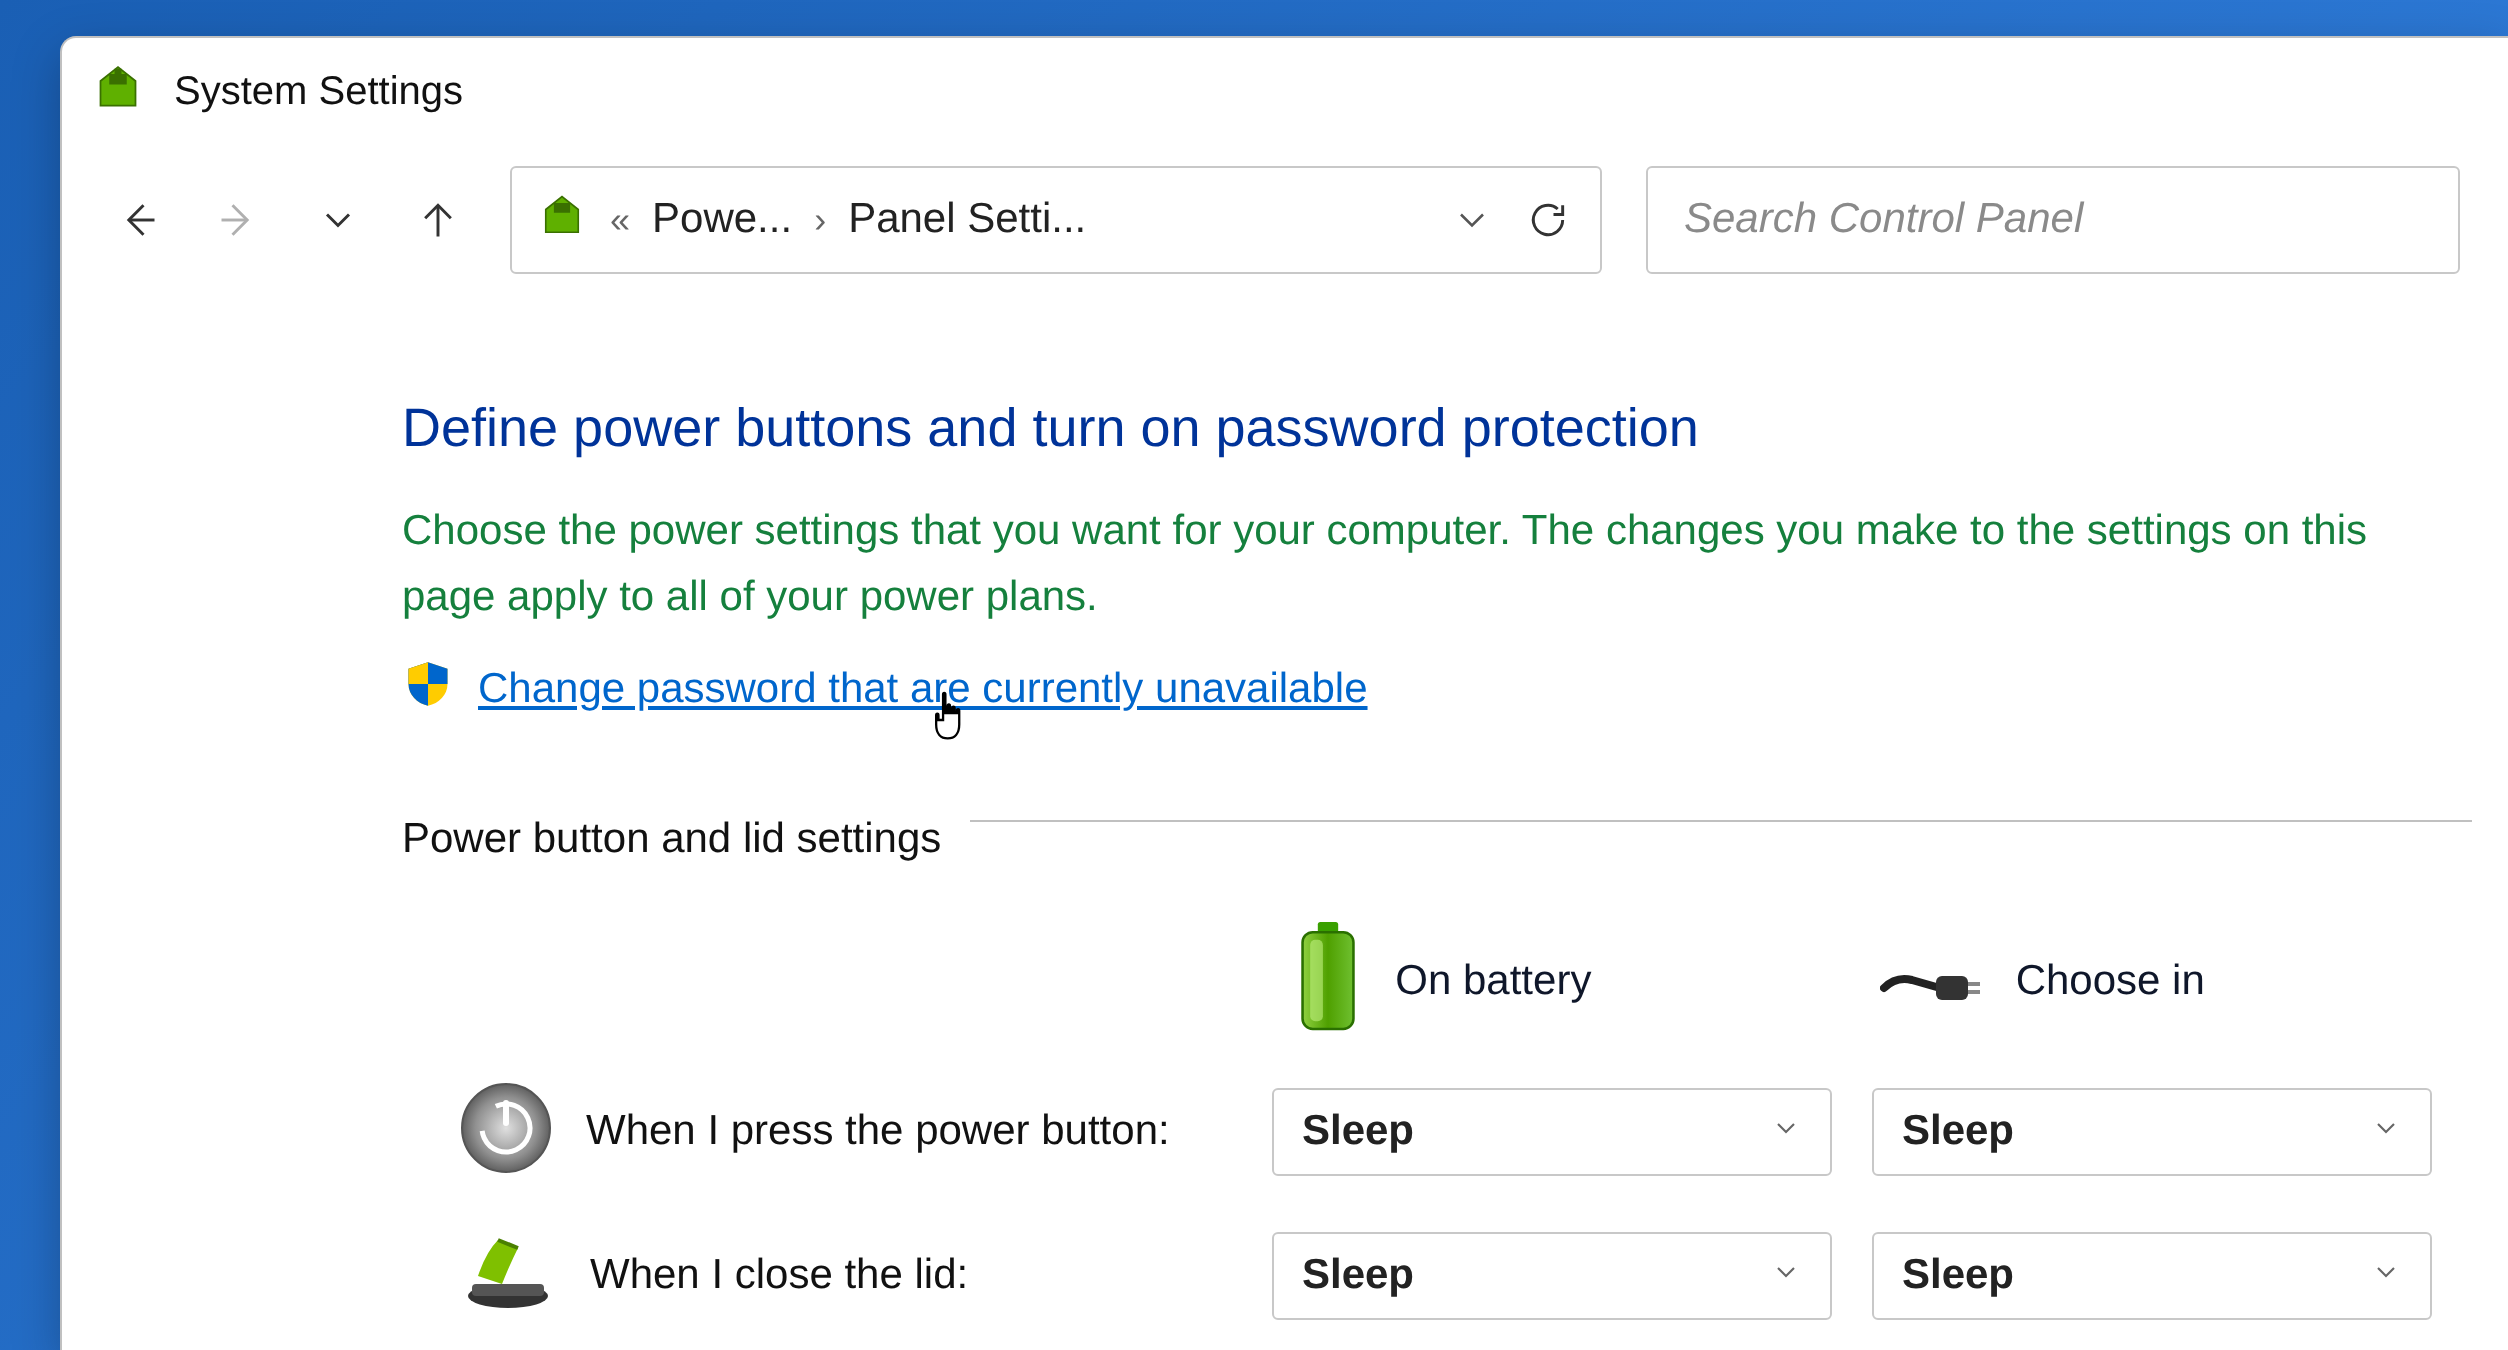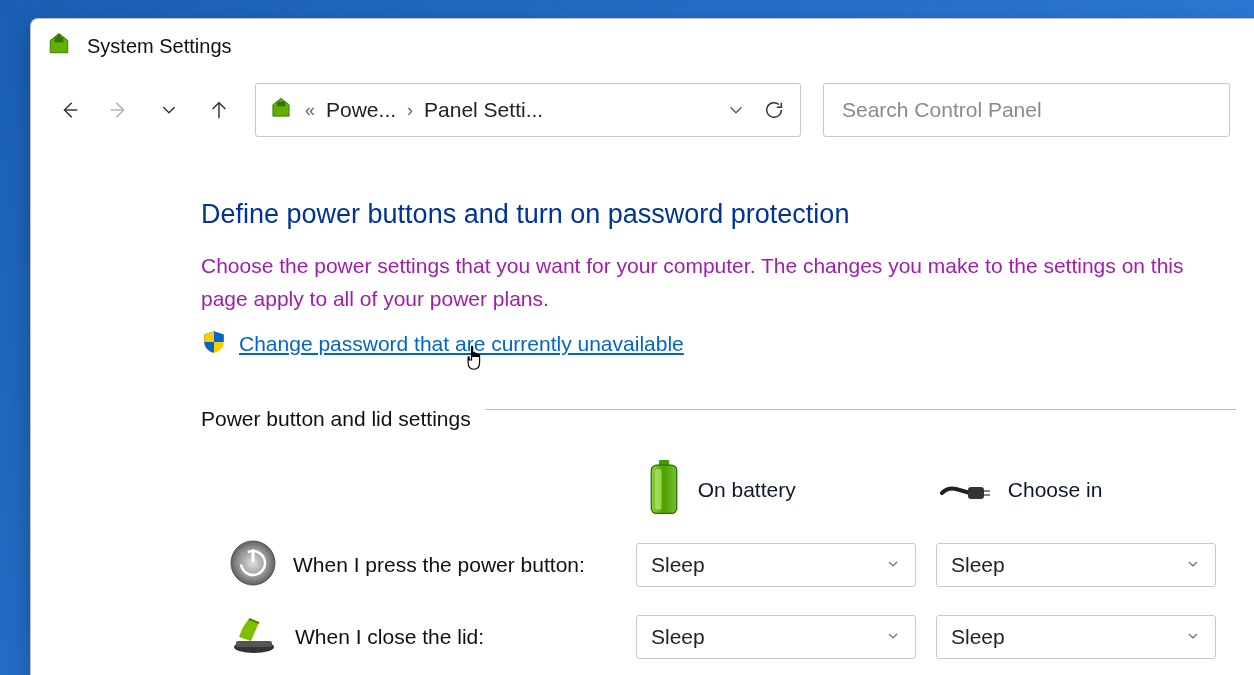--- a/index.html
+++ b/index.html
@@ -81,34 +81,35 @@
   align-items: center;
   padding: 0 18px;
   min-width: 0;
 }
 .search-box input {
   border: none;
   outline: none;
   font-size: 21px;
   color: #737373;
   width: 100%;
+  font-style: italic;
 }
 .search-box input::placeholder { color: #8a8a8a; }
 .content {
   padding: 48px 18px 0 170px;
 }
 .page-title {
   font-size: 27px;
   color: #003399;
   font-weight: 400;
   margin-bottom: 20px;
 }
 .page-desc {
   font-size: 21px;
-  color: #a21caf;
+  color: #15803d;
   line-height: 1.55;
   margin-bottom: 14px;
 }
 .admin-link-row {
   display: flex;
   align-items: center;
   gap: 12px;
   margin-bottom: 28px;
   position: relative;
 }
@@ -175,20 +176,21 @@
   border-radius: 3px;
   display: flex;
   align-items: center;
   justify-content: space-between;
   padding: 0 14px;
   font-size: 21px;
   color: #222;
   margin-right: 20px;
   background: #fff;
   cursor: pointer;
+  font-weight: bold;
 }
 .dropdown .chev { color: #666; }
 
 .icon-app {
   width: 28px; height: 28px;
 }
 .icon-shield {
   width: 26px; height: 26px;
 }
 .icon-battery {

